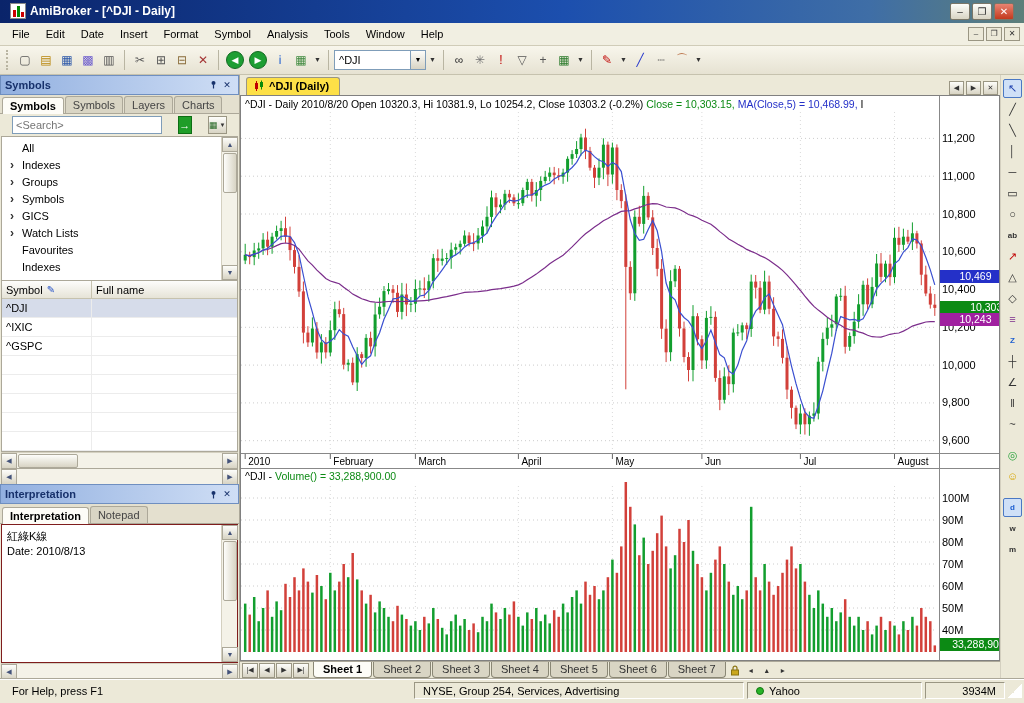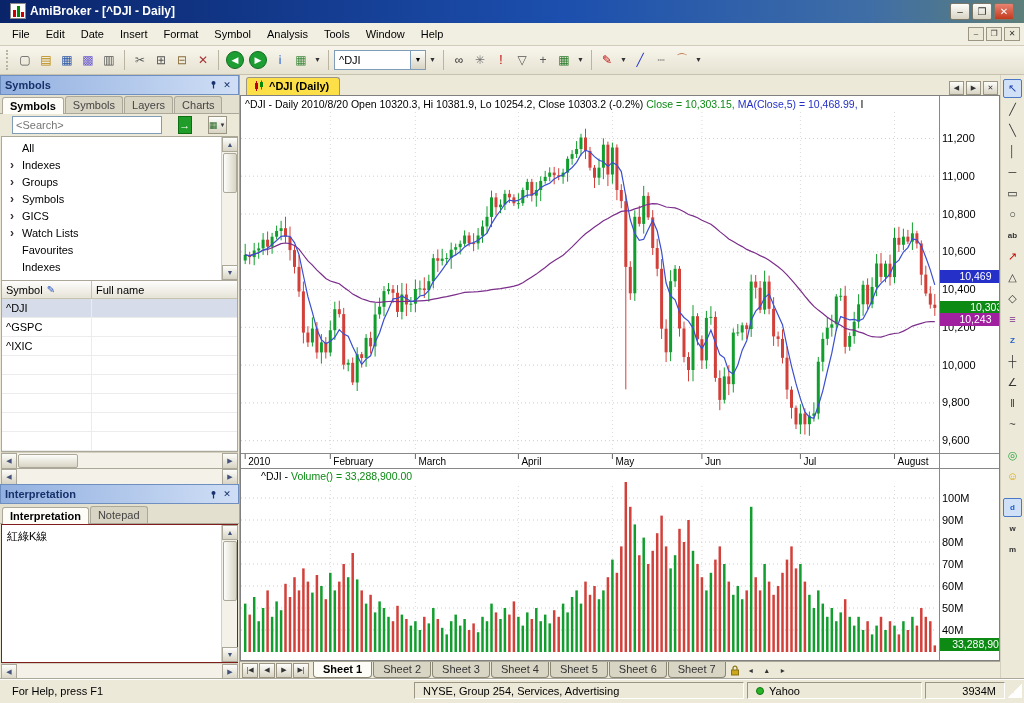--- a/index.html
+++ b/index.html
@@ -83,21 +83,21 @@
 
   
   .charttabs{height:20px;display:flex;align-items:flex-end;padding:2px 2px 0 6px;background:#ece9d8;}
   .chart-tab{display:flex;align-items:center;gap:4px;background:#fde047;border:1px solid #9a9683;border-bottom:none;padding:2px 10px 3px 6px;border-radius:3px 3px 0 0;font-weight:bold;}
   .charttabs .spacer{flex:1;}
   .tabnav{width:15px;height:14px;border:1px solid #9a9683;background:linear-gradient(#fdfdfa,#d8d4c4);font-size:7px;display:flex;align-items:center;justify-content:center;margin-left:2px;color:#333;}
   #chartbox{position:relative;width:760px;height:566px;background:#fff;border:1px solid #808080;overflow:hidden;}
   #chartsvg{position:absolute;left:0;top:0;}
   #chartsvg text{font-family:"Liberation Sans",sans-serif;}
   .chart-title{position:absolute;left:4px;top:2px;width:692px;white-space:nowrap;overflow:hidden;font-size:10.5px;}
-  .vol-title{position:absolute;left:20px;top:374px;width:692px;white-space:nowrap;overflow:hidden;font-size:10.5px;}
+  .vol-title{position:absolute;left:4px;top:374px;width:692px;white-space:nowrap;overflow:hidden;font-size:10.5px;}
   .axis-marker{position:absolute;left:699px;width:71px;height:13px;color:#fff;font-size:10.5px;line-height:13px;text-align:center;}
 
   
   .sheetrow{height:18px;display:flex;align-items:center;background:#ece9d8;border-top:1px solid #aca899;padding-left:2px;}
   .sheet-nav{width:16px;height:15px;border:1px solid #9a9683;background:linear-gradient(#fdfdfa,#d8d4c4);font-size:7px;display:flex;align-items:center;justify-content:center;color:#333;margin-right:1px;}
   .sheet-tab{padding:1px 9px 2px;border:1px solid #8a8775;border-top:none;background:#d9d5c4;border-radius:0 0 4px 4px;margin-right:1px;color:#333;}
   .sheet-tab.active{background:#fdfcf7;color:#000;font-weight:bold;}
   .sheet-misc{width:16px;height:14px;display:flex;align-items:center;justify-content:center;font-size:8px;color:#333;border:1px solid transparent;}
 
   
@@ -266,25 +266,25 @@
               <span style="color:#2a56c8;font-size:10px">✎</span>
             </span>
           <span class="c2">Full name</span>
         </div>
         <div id="sym-rows">
             <div class="sym-row sel">
               <span class="c1">^DJI</span>
               <span class="c2"></span>
             </div>
             <div class="sym-row">
+              <span class="c1">^IXIC</span>
+              <span class="c2"></span>
+            </div>
+            <div class="sym-row">
               <span class="c1">^GSPC</span>
-              <span class="c2"></span>
-            </div>
-            <div class="sym-row">
-              <span class="c1">^IXIC</span>
               <span class="c2"></span>
             </div>
             <div class="sym-row">
               <span class="c1"></span>
               <span class="c2"></span>
             </div>
             <div class="sym-row">
               <span class="c1"></span>
               <span class="c2"></span>
             </div>
@@ -323,20 +323,21 @@
           </span>
         <span class="ph-btn">✕</span>
       </div>
       <div class="ptabs" id="interp-tabs">
           <span class="ptab active">Interpretation</span>
           <span class="ptab">Notepad</span>
         </div>
       <div class="interp-body">
         <div class="interp-text">
           <div>紅綠K線</div>
+          <div>Date: 2010/8/13</div>
         </div>
         <div class="sb-v">
           <span class="sb-btn">▲</span>
           <span class="sb-thumb-v" style="height:60px"></span>
           <span class="sb-fill"></span>
           <span class="sb-btn">▼</span>
         </div>
       </div>
       <div class="sb-h" style="margin:0 1px">
         <span class="sb-btn">◀</span>

